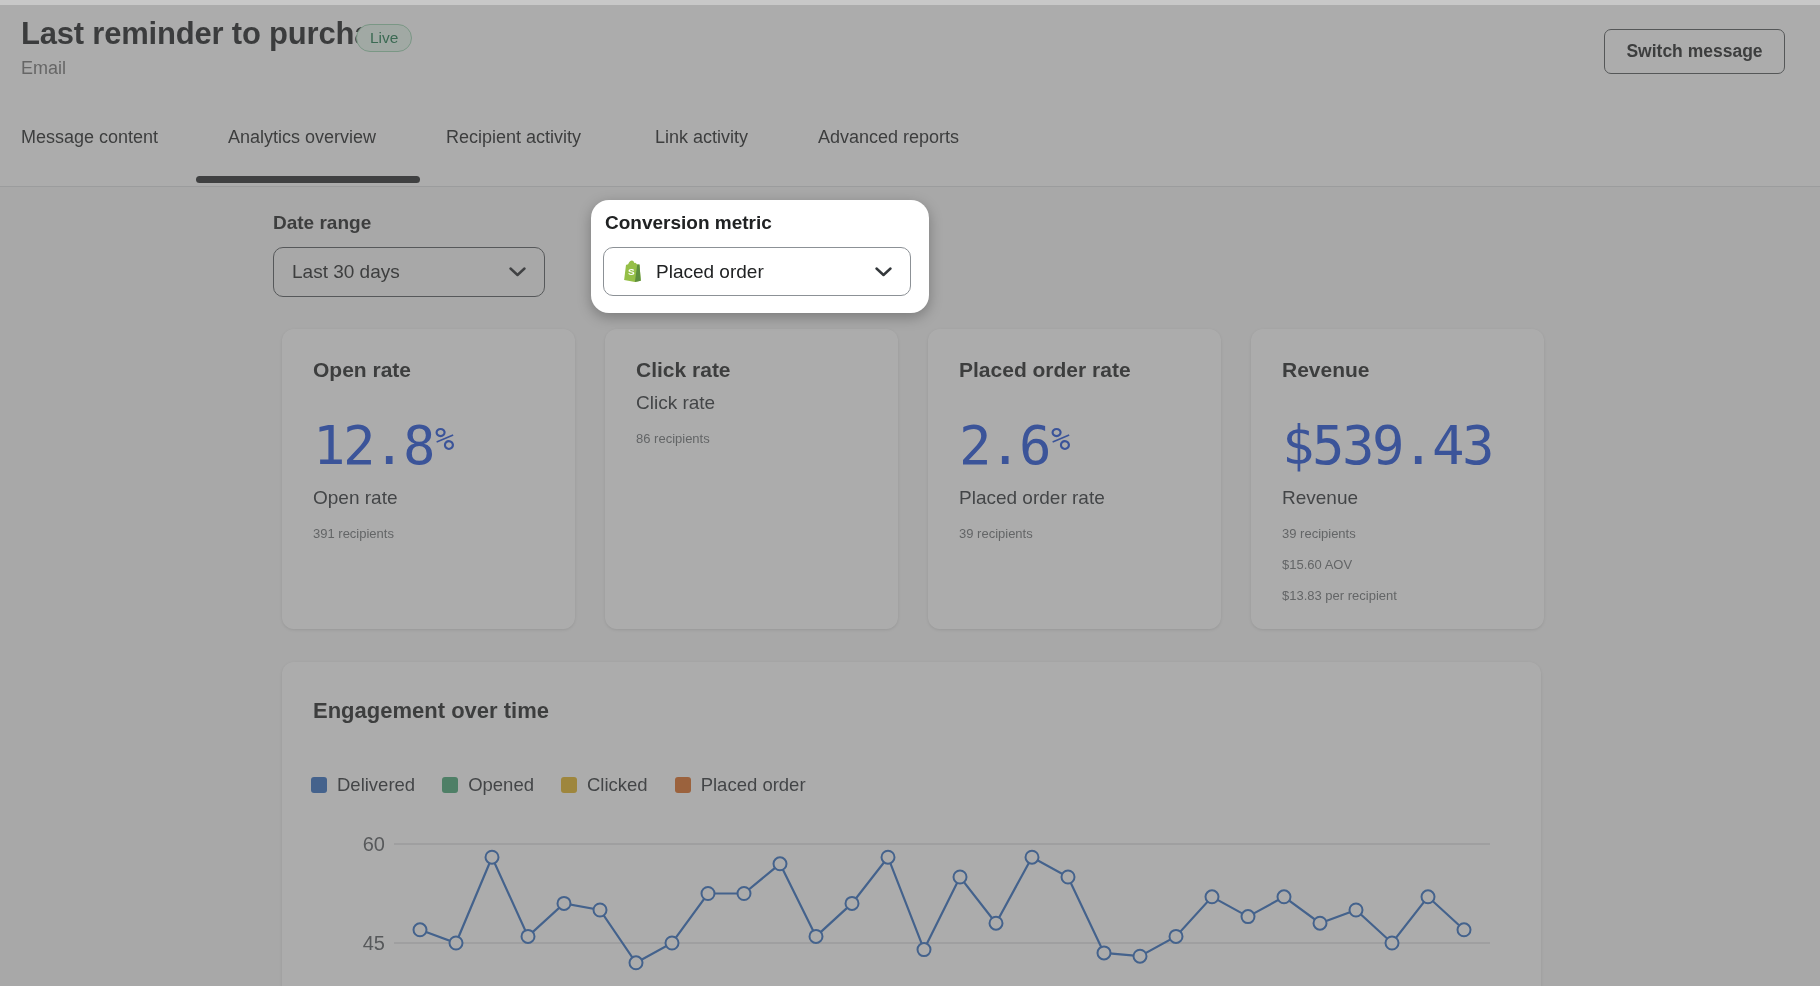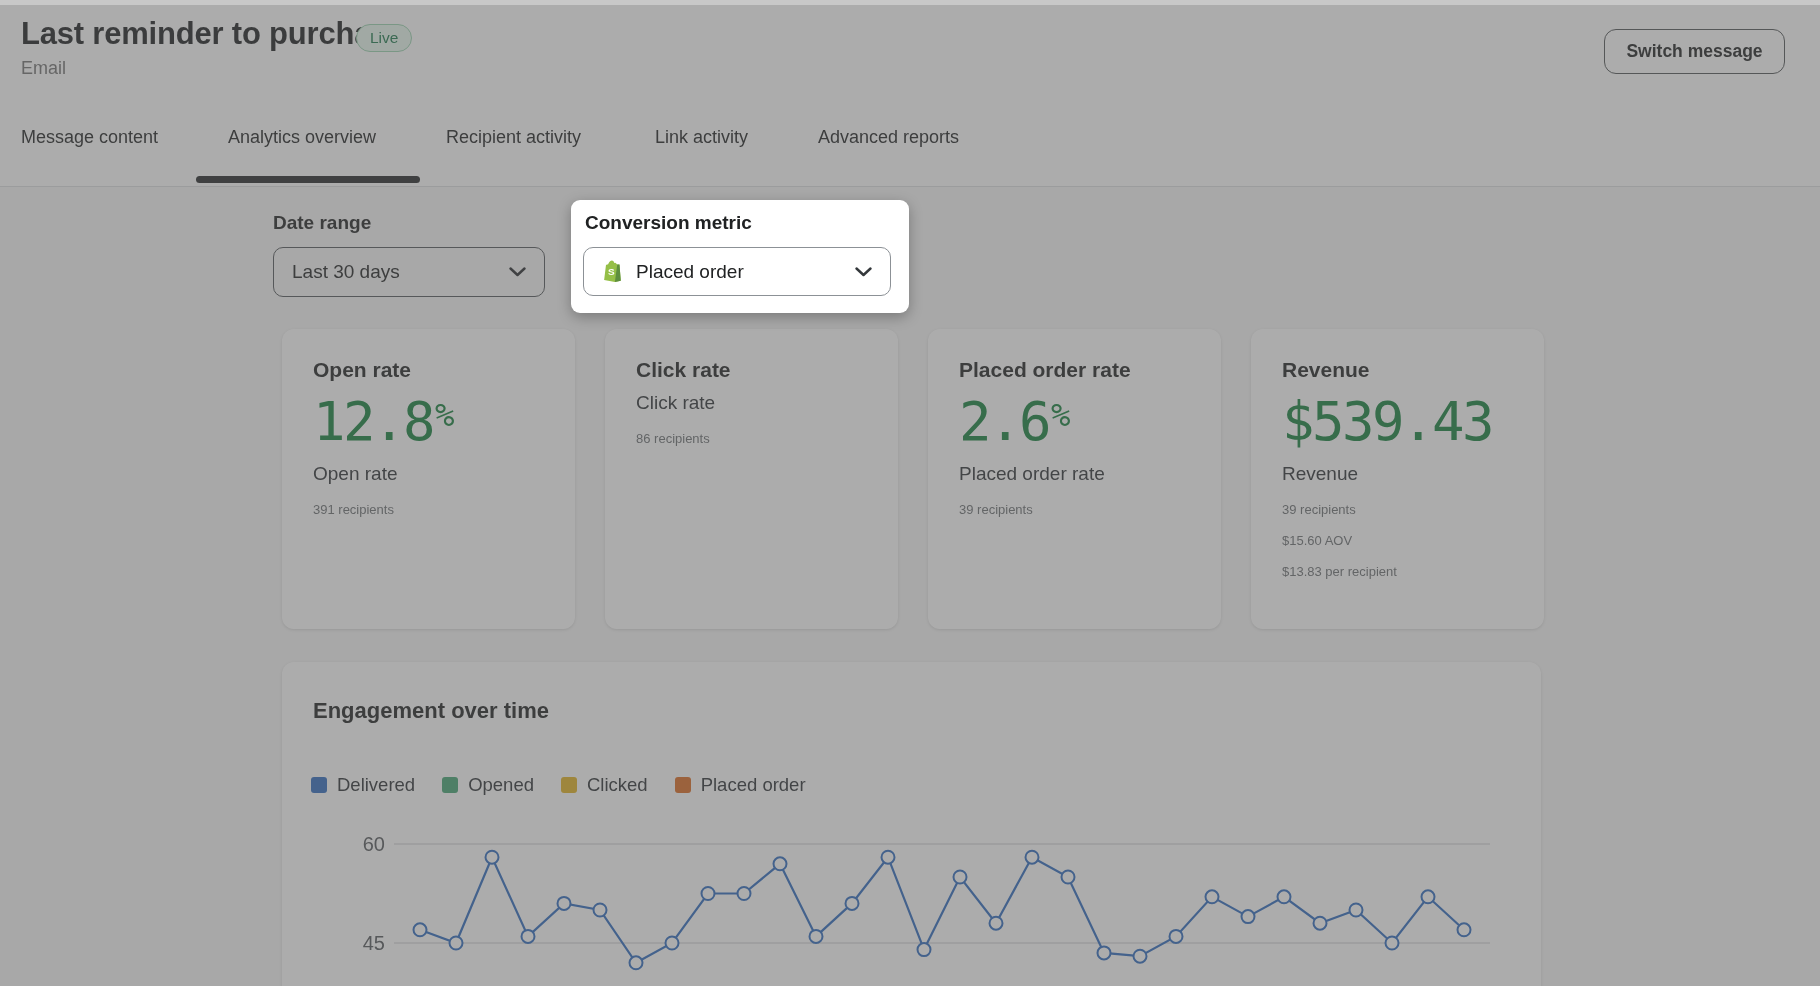--- a/index.html
+++ b/index.html
@@ -8,47 +8,47 @@
     position:relative;width:1820px;height:986px;overflow:hidden;
     background:#f6f6f6;font-family:"Liberation Sans",sans-serif;color:#202223;
   }
   
   .header{position:absolute;left:0;top:0;width:1820px;height:187px;background:#ffffff;border-bottom:1px solid #dcdee0;}
   .page-title{position:absolute;left:21px;top:16px;font-size:31px;font-weight:600;letter-spacing:-.2px;color:#1d1f21;}
   .live-badge{position:absolute;left:356px;top:24px;height:28px;padding:0 13px;display:inline-flex;align-items:center;
     background:#e9f8ef;border:1.5px solid #9bd4b0;border-radius:15px;font-size:15.5px;color:#1d7a4c;}
   .subtitle{position:absolute;left:21px;top:58px;font-size:18px;color:#737373;}
   .switch-btn{position:absolute;left:1604px;top:29px;width:181px;height:45px;background:#ffffff;
-    border:1.5px solid #505456;border-radius:12px;font-size:17.5px;font-weight:600;color:#202223;
+    border:1.5px solid #505456;border-radius:7px;font-size:17.5px;font-weight:600;color:#202223;
     display:flex;align-items:center;justify-content:center;cursor:pointer;font-family:inherit;}
   
   .tab{position:absolute;top:127px;font-size:18px;color:#202223;cursor:pointer;}
   .tab-underline{position:absolute;left:196px;top:176px;width:224px;height:7px;background:#242729;border-radius:4px;}
   
   .filter-label{position:absolute;font-size:19px;font-weight:600;color:#202223;}
   .select{
     position:absolute;height:50px;border-radius:10px;display:flex;align-items:center;
     padding:0 18px;font-size:19px;color:#202223;cursor:pointer;background:transparent;
   }
   .select .sel-text{flex:1;}
   .date-select{left:273px;top:247px;width:272px;border:1.5px solid #53575a;}
   .highlight-box{
-    position:absolute;left:571px;top:200px;width:338px;height:113px;background:#ffffff;border-radius:9px;
+    position:absolute;left:591px;top:200px;width:338px;height:113px;background:#ffffff;border-radius:18px;
     box-shadow:0 4px 14px rgba(0,0,0,.28);z-index:60;
   }
   .conv-label{position:absolute;left:14px;top:12px;font-size:19px;font-weight:600;color:#202223;}
   .conv-select{left:12px;top:47px;width:308px;height:49px;border:1.5px solid #8c9196;background:#ffffff;}
   .shop-ic{margin-right:13px;flex:0 0 auto;display:inline-flex;}
   
   .card{
     position:absolute;top:329px;width:293px;height:300px;background:#ffffff;border-radius:12px;
     box-shadow:0 1px 3px rgba(26,28,29,.14);padding:29px 31px;
   }
   .card-title{font-size:21px;font-weight:700;color:#202223;}
-  .metric-value{font-family:"DejaVu Sans Mono",monospace;font-size:54px;letter-spacing:-2.5px;color:#15803d;margin-top:8px;white-space:nowrap;}
+  .metric-value{font-family:"DejaVu Sans Mono",monospace;font-size:54px;letter-spacing:-2.5px;color:#1d4ed8;margin-top:32px;white-space:nowrap;}
   .metric-value .unit{font-size:.6em;position:relative;top:-.42em;margin-left:2px;letter-spacing:-1px;}
   .metric-sub{font-size:19px;color:#2c3034;margin-top:10px;}
   .metric-details{font-size:13px;color:#6c7073;margin-top:9px;line-height:31px;}
   
   .eng-card{
     position:absolute;left:282px;top:662px;width:1259px;height:430px;background:#ffffff;border-radius:12px;
     box-shadow:0 1px 3px rgba(26,28,29,.14);
   }
   .eng-title{position:absolute;left:31px;top:36px;font-size:22px;font-weight:700;color:#202223;}
   .legend{position:absolute;left:29px;top:112px;display:flex;align-items:center;}

